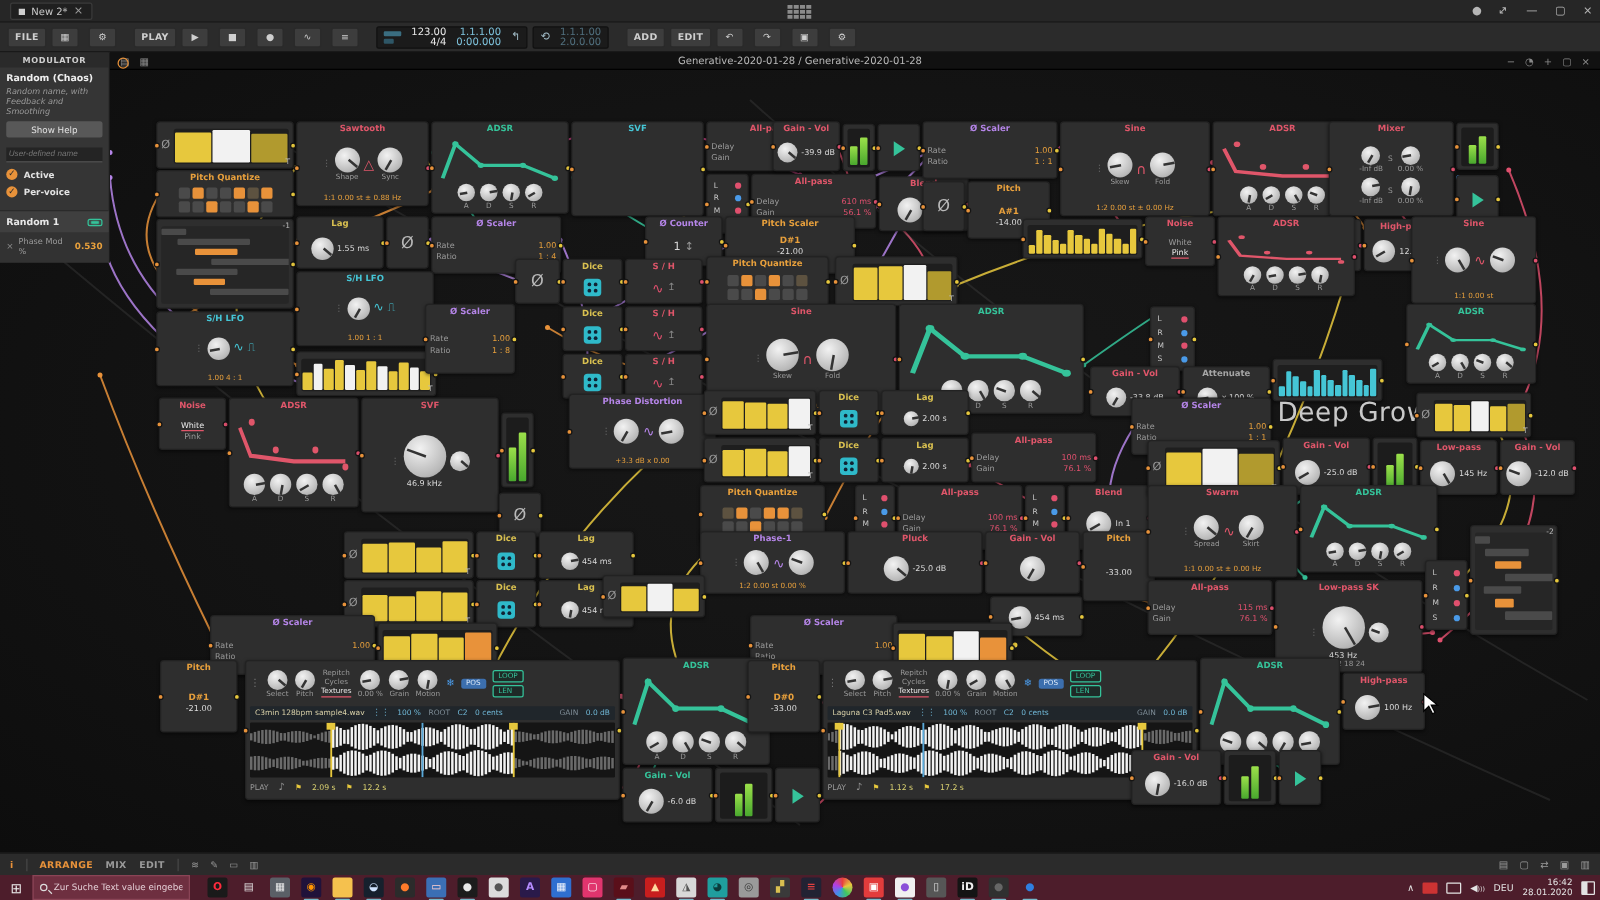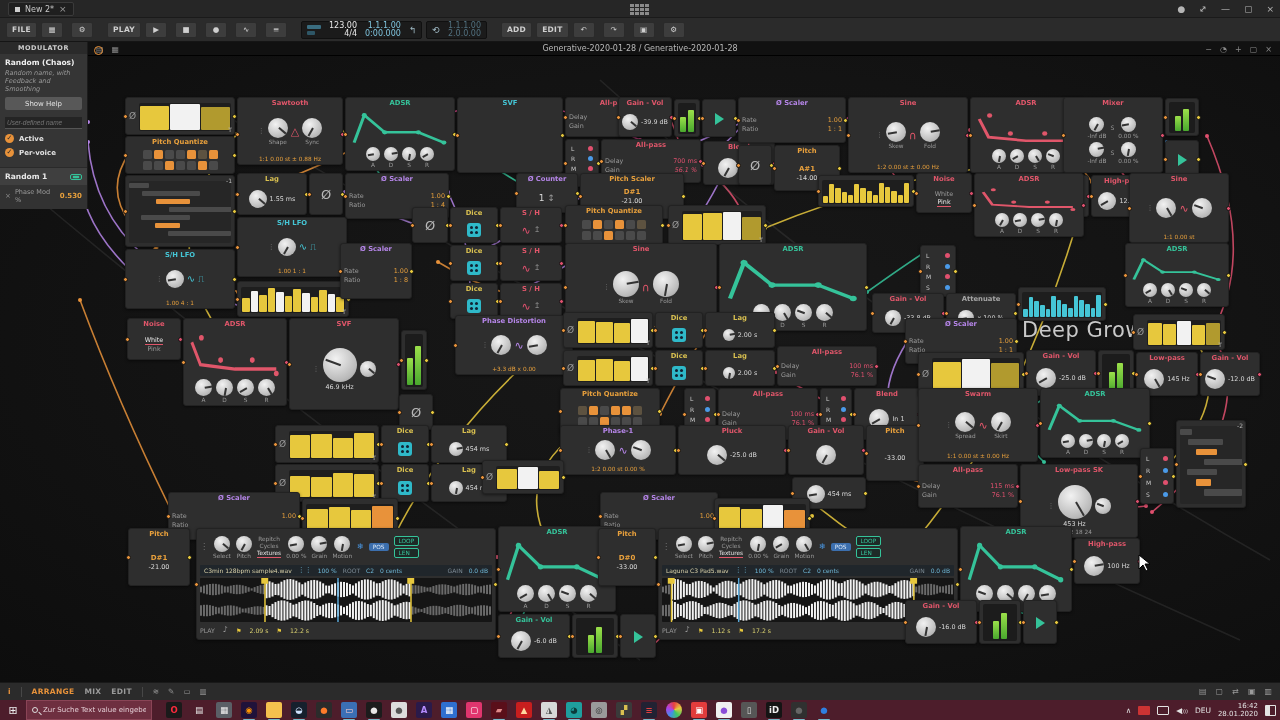--- a/index.html
+++ b/index.html
@@ -585,25 +585,25 @@
         </div>
       </div>
       <div class="mod" style="left: 601px; top: 83px; width: 100px; height: 44px;">
         <div class="mt tc-red">All-pass</div>
         <span class="pd" style="left: -3px; top: 19px; background: rgb(232, 146, 58);"></span>
         <span class="pd" style="right: -3px; top: 19px; background: rgb(224, 80, 110);"></span>
         <div class="mb" style="top: 12px; position: absolute;">
           <span class="kv">
             <span class="kvr">
               <span class="l">Delay</span>
-              <span style="color: rgb(224, 80, 110);">700 ms</span>
+              <span style="color: rgb(224, 80, 110);">610 ms</span>
             </span>
             <span class="kvr">
               <span class="l">Gain</span>
-              <span style="color: rgb(224, 80, 110); font-style: italic;">56.1 %</span>
+              <span style="color: rgb(224, 80, 110);">56.1 %</span>
             </span>
           </span>
         </div>
       </div>
       <div class="mod" style="left: 618px; top: 41px; width: 54px; height: 40px;">
         <div class="mt tc-red">Gain - Vol</div>
         <span class="pd" style="left: -3px; top: 17px; background: rgb(232, 146, 58);"></span>
         <span class="pd" style="right: -3px; top: 17px; background: rgb(224, 80, 110);"></span>
         <div class="mb" style="top: 12px; position: absolute;">
           <span class="kwrap">

